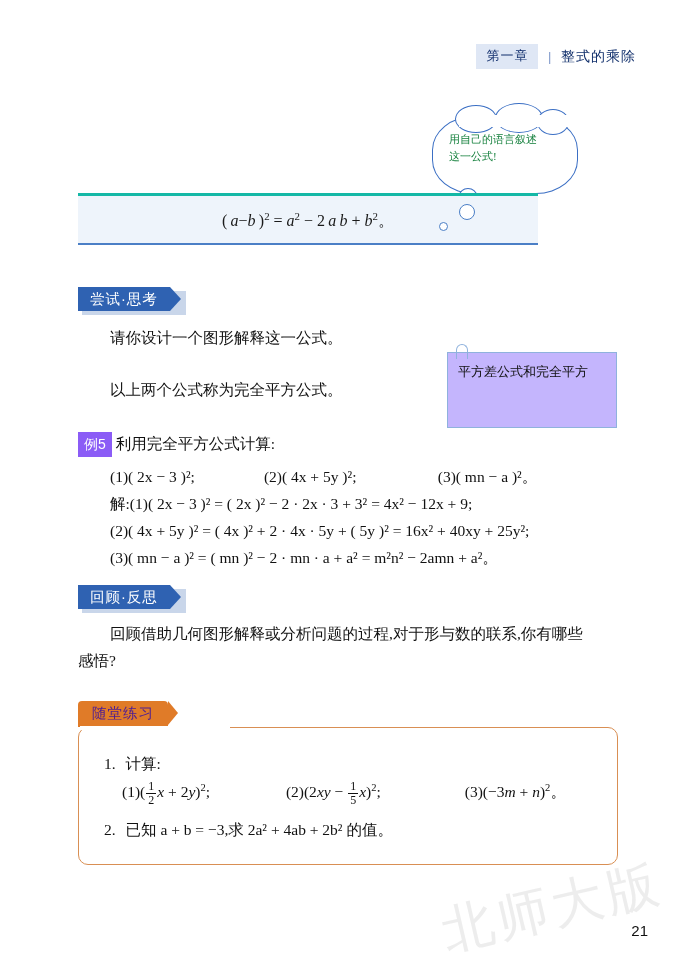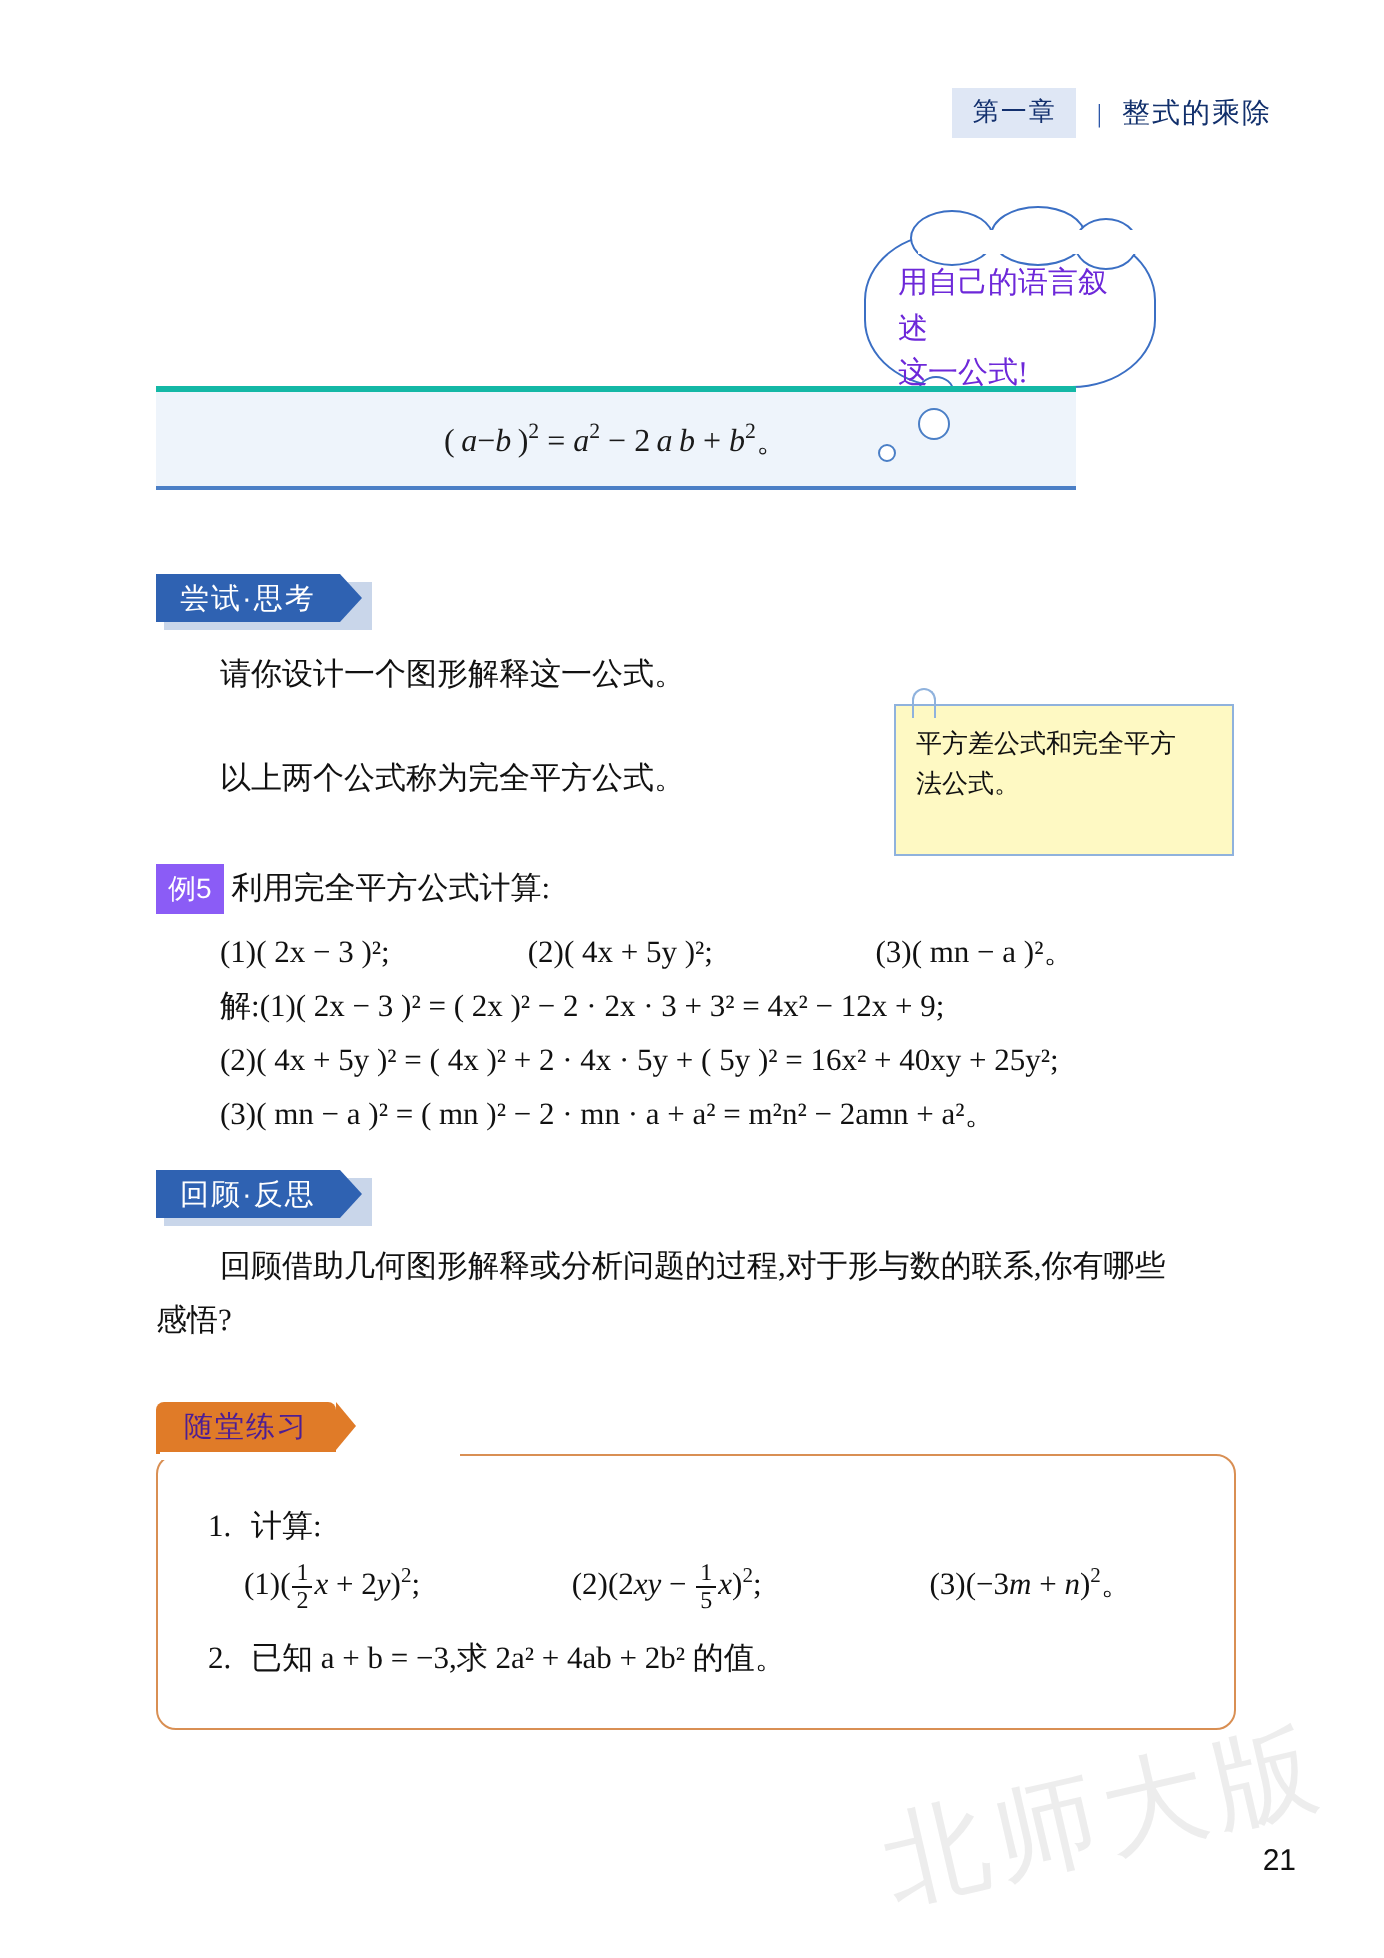--- a/index.html
+++ b/index.html
@@ -41,23 +41,23 @@
   
   .cloud {
     position: absolute;
     left: 432px; top: 116px;
     width: 146px; height: 78px;
     background: #ffffff;
     border: 1.6px solid #3b6fc4;
     border-radius: 42px / 34px;
     box-sizing: border-box;
     padding: 14px 16px;
-    font-size: 15px;
+    font-size: 11px;
     line-height: 1.5;
-    color: #6d28d9;
+    color: #15803d;
   }
   .cloud:before, .cloud:after {
     content:"";
     position:absolute;
     background:#fff;
     border:1.6px solid #3b6fc4;
     border-radius:50%;
   }
   .cloud:before { width:16px; height:13px; left:26px; bottom:-10px; }
   .cloud:after  { width:9px; height:8px; left:12px; bottom:-20px; }
@@ -130,21 +130,21 @@
     color: #111;
   }
   .bold { font-weight: normal; text-align: right; }
 
   
   .note {
     position: absolute;
     left: 447px; top: 352px;
     width: 170px; height: 76px;
     border: 1.2px solid #8fb2dd;
-    background: #fef9c3;
+    background: #c4b5fd;
     box-sizing: border-box;
     padding: 9px 10px;
     font-size: 13px;
     line-height: 1.55;
     color: #111;
     font-family: "Liberation Serif", serif;
   }
   .note .pin {
     position:absolute; left:8px; top:-9px;
     width:10px; height:14px;
@@ -267,21 +267,20 @@
 
 <div class="p" style="left:110px; top:326px;">请你设计一个图形解释这一公式。</div>
 
 <div class="p" style="left:110px; top:378px;">
   <span>以上两个公式称为</span><span class="bold">完全平方公式</span><span>。</span>
 </div>
 
 <div class="note">
   <span class="pin"></span>
   <div>平方差公式和完全平方</div>
-  <div>法公式。</div>
 </div>
 
 <div class="p" style="left:78px; top:432px;">
   <span class="ex-badge">例5</span><span>利用完全平方公式计算:</span>
 </div>
 
 <div class="p" style="left:110px; top:465px; width:520px;">
   <span style="display:inline-block;width:150px;">(1)( 2x − 3 )²;</span>
   <span style="display:inline-block;width:170px;">(2)( 4x + 5y )²;</span>
   <span style="display:inline-block;">(3)( mn − a )²。</span>

